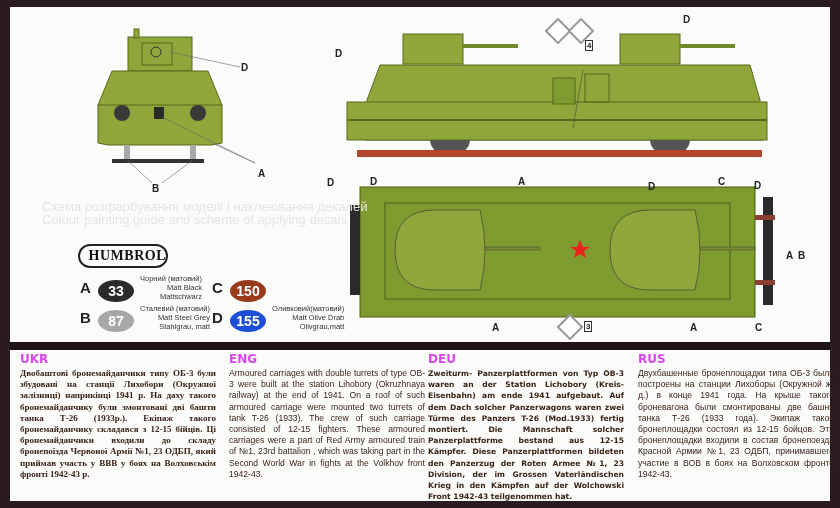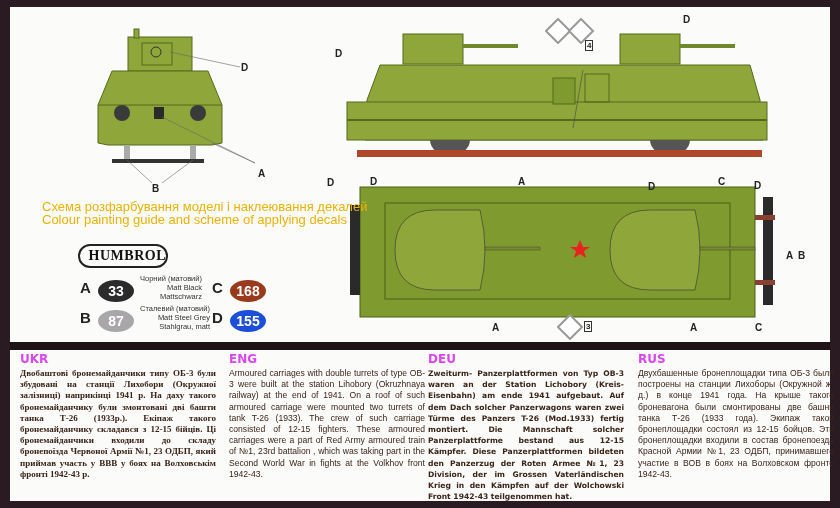--- a/index.html
+++ b/index.html
@@ -1,20 +1,20 @@
 <!DOCTYPE html>
 <html><head>
 <meta charset="utf-8">
 <style>
   html,body{margin:0;padding:0;}
   body{width:840px;height:508px;background:#2a1a22;position:relative;overflow:hidden;font-family:"Liberation Sans",sans-serif;}
   .sheet{position:absolute;left:10px;top:7px;width:820px;height:494px;background:#fbfbfa;}
   .divider{position:absolute;left:10px;top:342px;width:820px;height:8px;background:#1e1418;}
   .lbl{position:absolute;font-size:10px;color:#222;font-weight:bold;}
-  .caption{position:absolute;left:42px;top:200px;font-size:13px;line-height:13px;color:#eab308;}
+  .caption{position:absolute;left:42px;top:200px;font-size:13px;line-height:13px;color:#e5e5e5;}
   .humbrol{position:absolute;left:78px;top:244px;width:86px;height:20px;border:2px solid #222;border-radius:12px;font-family:"Liberation Serif",serif;font-weight:bold;font-size:14px;text-align:right;line-height:20px;color:#111;letter-spacing:0.5px;}
   .paint{position:absolute;display:flex;align-items:center;}
   .paint .letter{font-size:15px;font-weight:bold;width:18px;color:#222;}
   .paint .oval{width:36px;height:22px;border-radius:50%;color:#fff;font-weight:bold;font-size:14px;display:flex;align-items:center;justify-content:center;margin-right:6px;margin-top:8px;}
   .paint .desc{font-size:7.5px;line-height:9px;color:#333;text-align:right;}
   .col{position:absolute;top:352px;width:196px;}
   .col h3{margin:0;font-family:"DejaVu Sans",sans-serif;font-size:12px;font-weight:bold;color:#d946ef;line-height:14px;}
   .col p{margin:2px 0 0 0;font-size:8.6px;line-height:11.2px;color:#3a2418;text-align:justify;}
   .col.ukr p{font-family:"Liberation Serif",serif;font-weight:bold;font-size:9px;}
   .col.deu p{font-family:"DejaVu Sans",sans-serif;font-weight:bold;font-size:7.6px;}
@@ -120,25 +120,30 @@
   <span class="letter">B</span>
   <span class="oval" style="background:#a8a6a8">87</span>
   <div class="desc">
       <div>Сталевий (матовий)</div>
       <div>Matt Steel Grey</div>
       <div>Stahlgrau, matt</div>
     </div>
 </div>
 <div class="paint" style="left:212px;top:272px">
   <span class="letter">C</span>
-  <span class="oval" style="background:#9a3a1c">168</span>
+  <span class="oval" style="background:#9a3a1c">150</span>
 </div>
 <div class="paint" style="left:212px;top:302px">
   <span class="letter">D</span>
   <span class="oval" style="background:#1d4ed8">155</span>
+  <div class="desc">
+      <div>Оливковий(матовий)</div>
+      <div>Matt Olive Drab</div>
+      <div>Olivgrau,matt</div>
+    </div>
 </div>
 
 <div class="divider"></div>
 
 <div class="col ukr" style="left:20px">
   <h3>UKR</h3>
   <p>Двобаштові бронемайданчики типу ОБ-3 були збудовані на станції Лихобори (Окружної залізниці) наприкінці 1941 р. На даху такого бронемайданчику були змонтовані дві башти танка Т-26 (1933р.). Екіпаж такого бронемайданчику складався з 12-15 бійців. Ці бронемайданчики входили до складу бронепоїзда Червоної Армії №1, 23 ОДБП, який приймав участь у ВВВ у боях на Волховськім фронті 1942-43 р.</p>
 </div>
 <div class="col eng" style="left:229px">
   <h3>ENG</h3>

